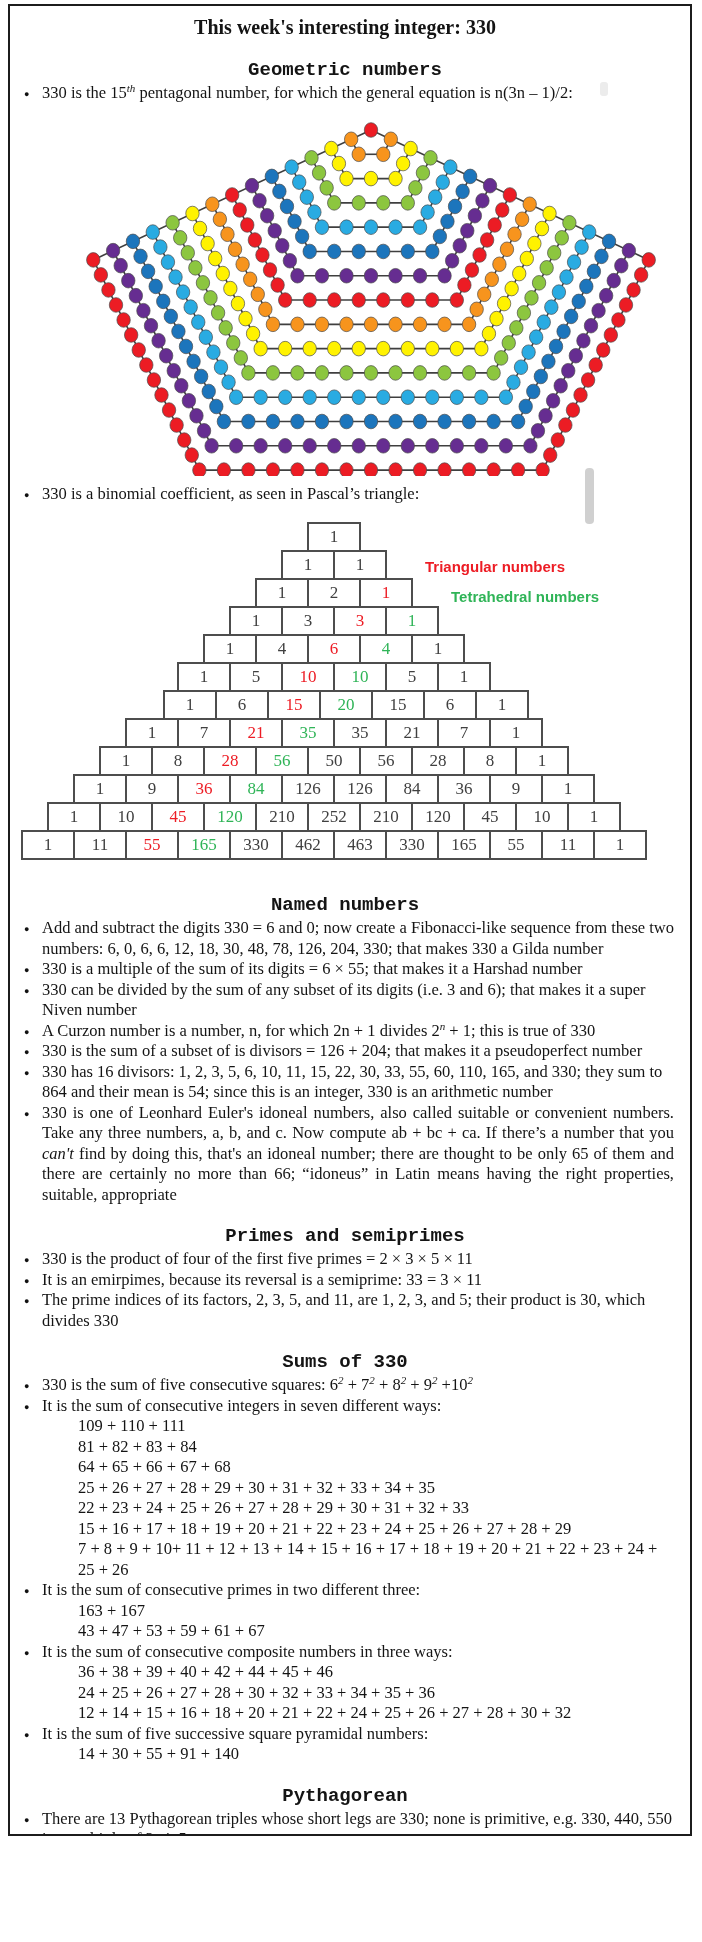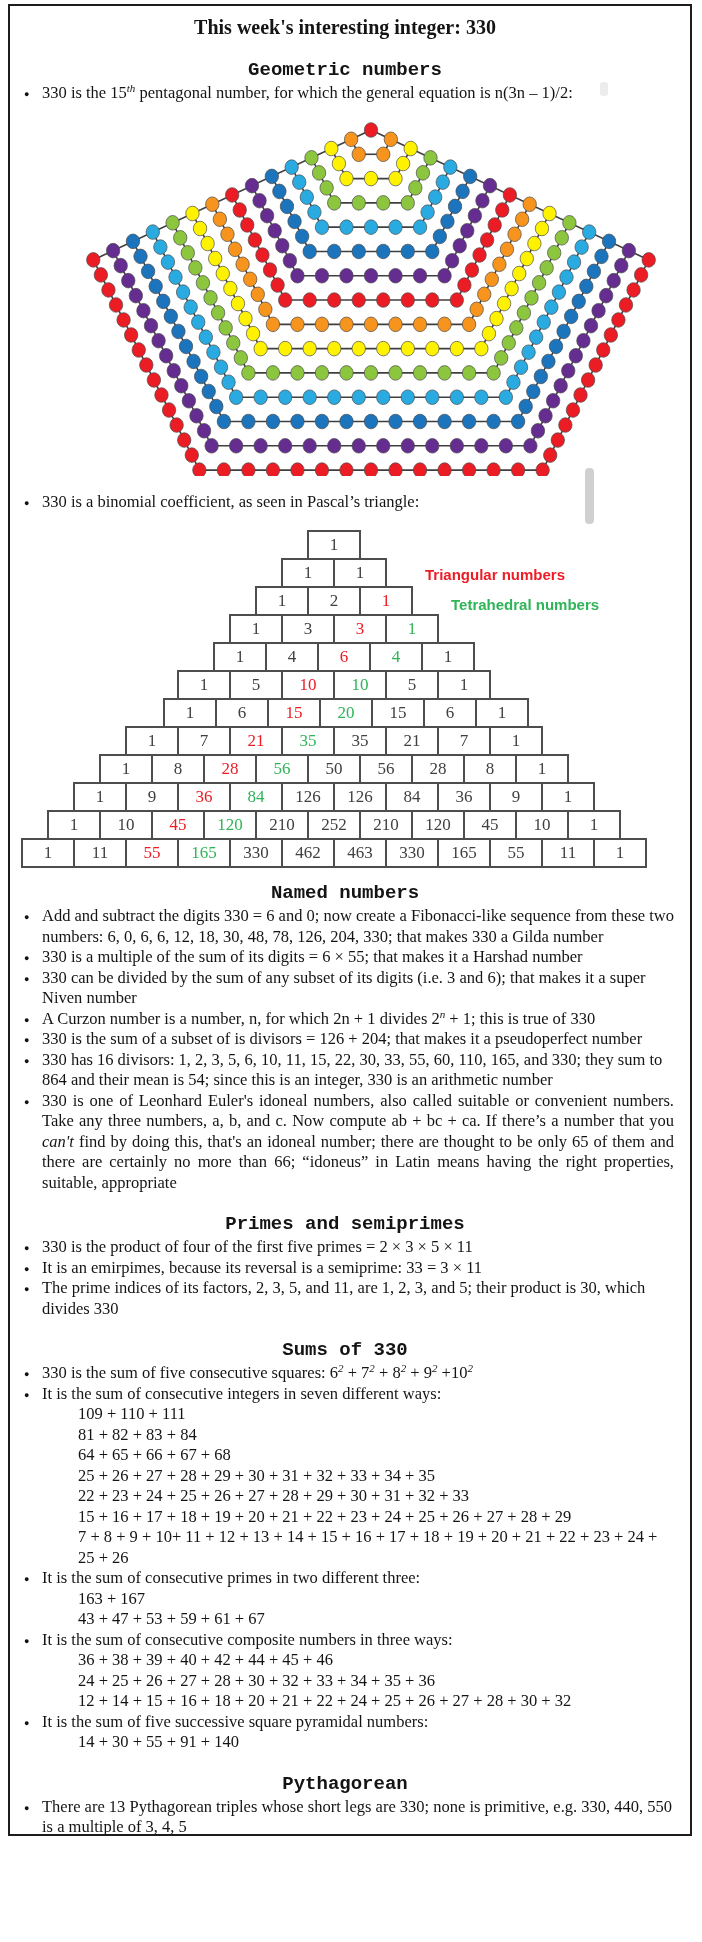--- a/index.html
+++ b/index.html
@@ -416,42 +416,42 @@
           <ellipse cx="537.4116" cy="201.96057142857146" rx="6.7" ry="7.3" fill="#EC1C24" stroke="#4a4a4a" stroke-width="0.7"></ellipse>
           <ellipse cx="544.9889999999999" cy="186.9474285714286" rx="6.7" ry="7.3" fill="#EC1C24" stroke="#4a4a4a" stroke-width="0.7"></ellipse>
           <ellipse cx="552.5663999999999" cy="171.93428571428572" rx="6.7" ry="7.3" fill="#EC1C24" stroke="#4a4a4a" stroke-width="0.7"></ellipse>
           <ellipse cx="560.1437999999999" cy="156.92114285714288" rx="6.7" ry="7.3" fill="#EC1C24" stroke="#4a4a4a" stroke-width="0.7"></ellipse>
           <ellipse cx="567.7212" cy="141.90800000000002" rx="6.7" ry="7.3" fill="#EC1C24" stroke="#4a4a4a" stroke-width="0.7"></ellipse>
           <ellipse cx="290" cy="12" rx="6.7" ry="7.3" fill="#EC1C24" stroke="#4a4a4a" stroke-width="0.7"></ellipse>
         </g>
       </svg>
   </div>
 
-  <ul class="blist" style="margin-top:12px;">
+  <ul class="blist" style="margin-top:4px;">
     <li>330 is a binomial coefficient, as seen in Pascal’s triangle:</li>
   </ul>
 
   <div class="pascal" id="pascal">
     <div class="plabel" id="label-triangular" style="left: 404px; top: 36px; color: rgb(237, 28, 36);">Triangular numbers</div>
     <div class="plabel" id="label-tetrahedral" style="left: 430px; top: 66px; color: rgb(47, 180, 87);">Tetrahedral numbers</div>
   <div class="prow" style="top: 0px; left: 286px;"><span class="pcell">1</span></div>
       <div class="prow" style="top: 28px; left: 260px;"><span class="pcell">1</span><span class="pcell">1</span></div>
       <div class="prow" style="top: 56px; left: 234px;"><span class="pcell">1</span><span class="pcell">2</span><span class="pcell" style="color: rgb(237, 28, 36);">1</span></div>
       <div class="prow" style="top: 84px; left: 208px;"><span class="pcell">1</span><span class="pcell">3</span><span class="pcell" style="color: rgb(237, 28, 36);">3</span><span class="pcell" style="color: rgb(47, 180, 87);">1</span></div>
-      <div class="prow" style="top: 112px; left: 192px;"><span class="pcell">1</span><span class="pcell">4</span><span class="pcell" style="color: rgb(237, 28, 36);">6</span><span class="pcell" style="color: rgb(47, 180, 87);">4</span><span class="pcell">1</span></div>
+      <div class="prow" style="top: 112px; left: 182px;"><span class="pcell">1</span><span class="pcell">4</span><span class="pcell" style="color: rgb(237, 28, 36);">6</span><span class="pcell" style="color: rgb(47, 180, 87);">4</span><span class="pcell">1</span></div>
       <div class="prow" style="top: 140px; left: 156px;"><span class="pcell">1</span><span class="pcell">5</span><span class="pcell" style="color: rgb(237, 28, 36);">10</span><span class="pcell" style="color: rgb(47, 180, 87);">10</span><span class="pcell">5</span><span class="pcell">1</span></div>
       <div class="prow" style="top: 168px; left: 130px; padding-left: 12px;"><span class="pcell">1</span><span class="pcell">6</span><span class="pcell" style="color: rgb(237, 28, 36);">15</span><span class="pcell" style="color: rgb(47, 180, 87);">20</span><span class="pcell">15</span><span class="pcell">6</span><span class="pcell">1</span></div>
       <div class="prow" style="top: 196px; left: 104px;"><span class="pcell">1</span><span class="pcell">7</span><span class="pcell" style="color: rgb(237, 28, 36);">21</span><span class="pcell" style="color: rgb(47, 180, 87);">35</span><span class="pcell">35</span><span class="pcell">21</span><span class="pcell">7</span><span class="pcell">1</span></div>
       <div class="prow" style="top: 224px; left: 78px;"><span class="pcell">1</span><span class="pcell">8</span><span class="pcell" style="color: rgb(237, 28, 36);">28</span><span class="pcell" style="color: rgb(47, 180, 87);">56</span><span class="pcell">50</span><span class="pcell">56</span><span class="pcell">28</span><span class="pcell">8</span><span class="pcell">1</span></div>
       <div class="prow" style="top: 252px; left: 52px;"><span class="pcell">1</span><span class="pcell">9</span><span class="pcell" style="color: rgb(237, 28, 36);">36</span><span class="pcell" style="color: rgb(47, 180, 87);">84</span><span class="pcell">126</span><span class="pcell">126</span><span class="pcell">84</span><span class="pcell">36</span><span class="pcell">9</span><span class="pcell">1</span></div>
       <div class="prow" style="top: 280px; left: 26px;"><span class="pcell">1</span><span class="pcell">10</span><span class="pcell" style="color: rgb(237, 28, 36);">45</span><span class="pcell" style="color: rgb(47, 180, 87);">120</span><span class="pcell">210</span><span class="pcell">252</span><span class="pcell">210</span><span class="pcell">120</span><span class="pcell">45</span><span class="pcell">10</span><span class="pcell">1</span></div>
       <div class="prow" style="top: 308px; left: 0px;"><span class="pcell">1</span><span class="pcell">11</span><span class="pcell" style="color: rgb(237, 28, 36);">55</span><span class="pcell" style="color: rgb(47, 180, 87);">165</span><span class="pcell">330</span><span class="pcell">462</span><span class="pcell">463</span><span class="pcell">330</span><span class="pcell">165</span><span class="pcell">55</span><span class="pcell">11</span><span class="pcell">1</span></div>
     </div>
 
-  <div class="heading" style="margin-top:12px;">Named numbers</div>
+  <div class="heading" style="margin-top:32px;">Named numbers</div>
   <ul class="blist" id="named-list">
       <li><span>Add and subtract the digits 330 = 6 and 0; now create a Fibonacci-like sequence from these two numbers: 6, 0, 6, 6, 12, 18, 30, 48, 78, 126, 204, 330; that makes 330 a Gilda number</span></li>
       <li><span>330 is a multiple of the sum of its digits = 6 × 55; that makes it a Harshad number</span></li>
       <li><span>330 can be divided by the sum of any subset of its digits (i.e. 3 and 6); that makes it a super Niven number</span></li>
       <li><span>A Curzon number is a number, n, for which 2n + 1 divides 2<sup>n</sup> + 1; this is true of 330</span></li>
       <li><span>330 is the sum of a subset of is divisors = 126 + 204; that makes it a pseudoperfect number</span></li>
       <li><span>330 has 16 divisors: 1, 2, 3, 5, 6, 10, 11, 15, 22, 30, 33, 55, 60, 110, 165, and 330; they sum to 864 and their mean is 54; since this is an integer, 330 is an arithmetic number</span></li>
       <li class="justify"><span>330 is one of Leonhard Euler's idoneal numbers, also called suitable or convenient numbers. Take any three numbers, a, b, and c. Now compute ab + bc + ca. If there’s a number that you <i>can't</i> find by doing this, that's an idoneal number; there are thought to be only 65 of them and there are certainly no more than 66; “idoneus” in Latin means having the right properties, suitable, appropriate</span></li>
     </ul>
 

